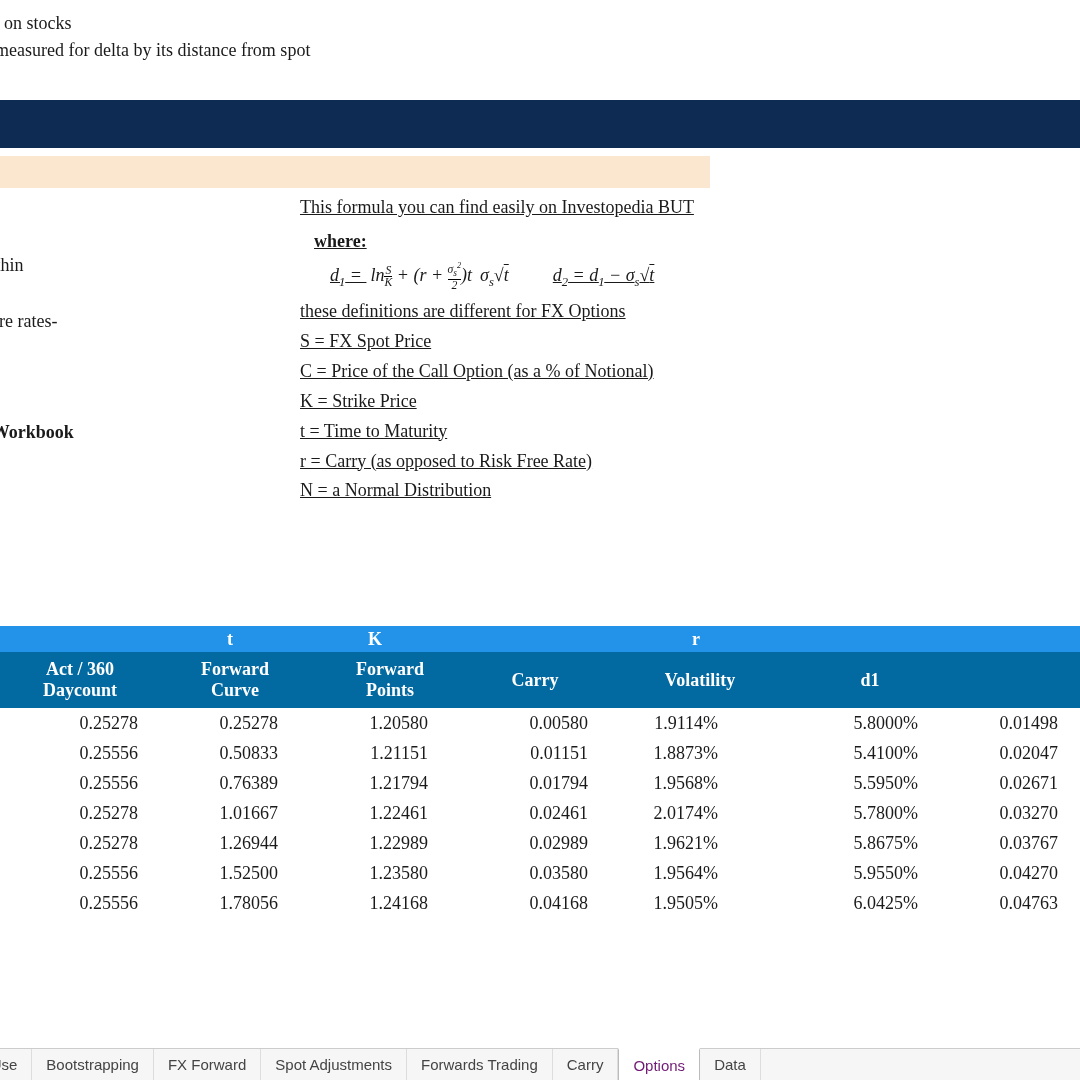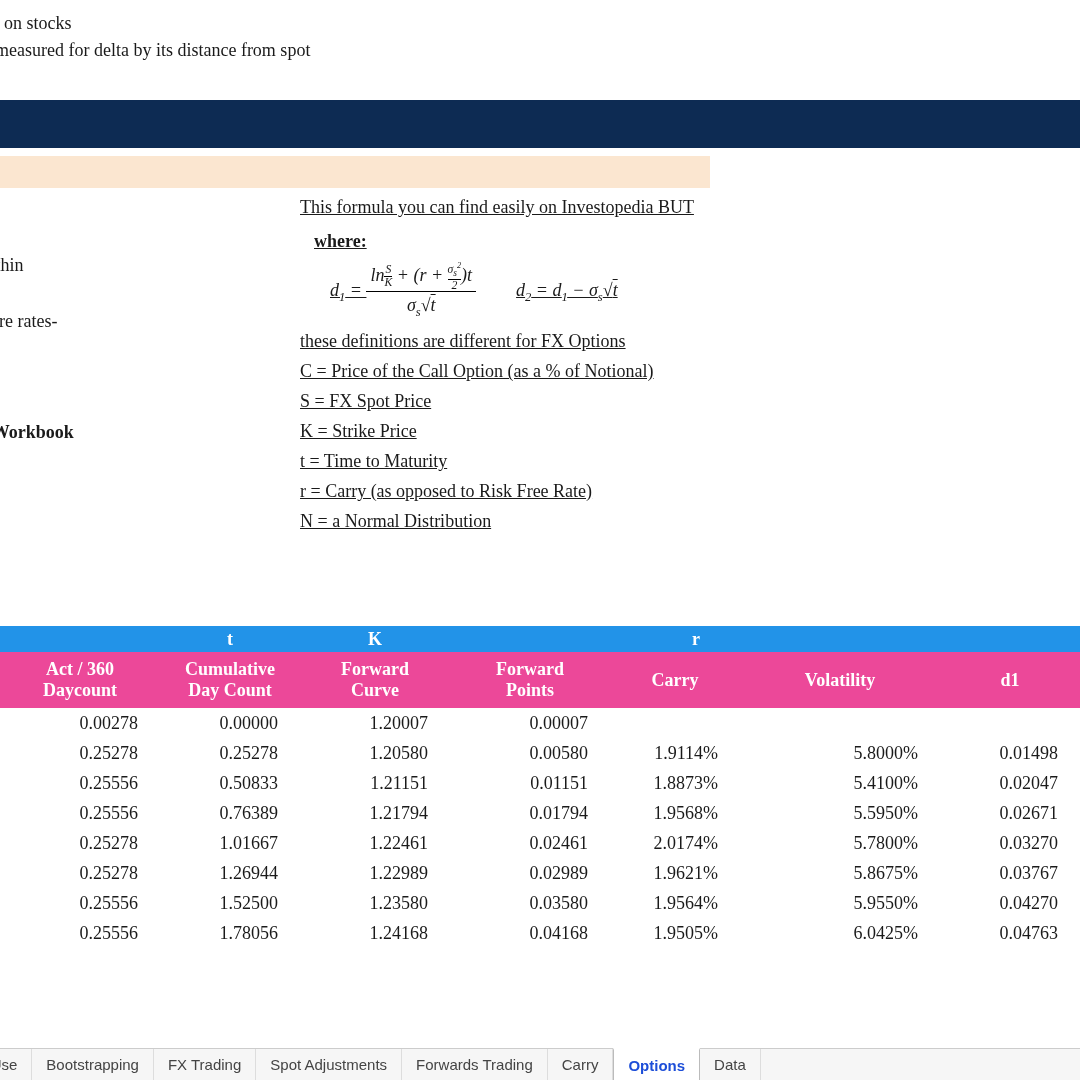--- a/index.html
+++ b/index.html
@@ -59,21 +59,21 @@
     margin: 2px 0;
   }
   .rightcol .wherelabel { font-weight: bold; margin: 6px 0 2px 14px; }
   .fracrow {
     display: flex;
     align-items: center;
     gap: 40px;
     margin: 6px 0 6px 30px;
     font-family: 'Cambria Math', Georgia, serif;
   }
-  .frac { display: inline-flex; flex-direction: column; align-items: center; vertical-align: middle; justify-content: space-between; }
+  .frac { display: inline-flex; flex-direction: row; align-items: center; vertical-align: middle; justify-content: space-between; }
   .frac .num, .frac .den { padding: 0 4px; }
   .frac .bar { border-top: 1.5px solid #000; align-self: stretch; }
   .minifrac { display: inline-flex; flex-direction: column; align-items: center; font-size: 0.65em; line-height: 1; vertical-align: middle; }
   .minifrac .mbar { border-top: 1px solid #000; align-self: stretch; }
   sup, sub { font-size: 0.7em; }
   .rightcol .plain { margin: 2px 0; }
 
   
   .tablewrap {
     position: absolute;
@@ -84,21 +84,21 @@
   .bluevarrow {
     background: #2293e8;
     color: #fff;
     font-weight: bold;
     display: flex;
     height: 26px;
     align-items: center;
   }
   .bluevarrow .cell { text-align: center; }
   .headrow {
-    background: #ec4899;
+    background: #0369a1;
     color: #fff;
     font-weight: bold;
     display: flex;
     height: 56px;
     align-items: center;
   }
   .headrow .cell {
     text-align: center;
     line-height: 1.15;
     padding: 0 4px;
@@ -141,22 +141,22 @@
   .tab {
     padding: 0 14px;
     display: flex;
     align-items: center;
     border-right: 1px solid #ddd;
     cursor: pointer;
     white-space: nowrap;
   }
   .tab.active {
     background: #fff;
-    color: #1d4ed8;
-    font-weight: 700;
+    color: #701a75;
+    font-weight: 400;
     border-top: 2px solid #fff;
     border-right: 1px solid #bbb;
     border-left: 1px solid #bbb;
     margin-top: -1px;
   }
   .tab.ml-neg { margin-left: -40px; }
 </style>
 </head>
 <body>
 
@@ -202,58 +202,48 @@
             <span class="bar"></span>
             <span class="den">σ<sub>s</sub>√<span style="text-decoration:overline;">t</span></span>
           </span>
         </span>
         <span style="font-style:italic;">
           d<sub>2</sub> = d<sub>1</sub> − σ<sub>s</sub>√<span style="text-decoration:overline;">t</span>
         </span>
       </div>
 
       <div class="plain">these definitions are different for FX Options</div>
+      <div class="plain">S = FX Spot Price</div>
       <div class="plain">C = Price of the Call Option (as a % of Notional)</div>
-      <div class="plain">S = FX Spot Price</div>
       <div class="plain">K = Strike Price</div>
       <div class="plain">t = Time to Maturity</div>
       <div class="plain">r = Carry (as opposed to Risk Free Rate)</div>
       <div class="plain">N = a Normal Distribution</div>
     </div>
   </div>
 
   <div class="tablewrap">
     <div class="bluevarrow">
       <div class="cell c-day"></div>
       <div class="cell c-cum">t</div>
       <div class="cell c-fwd">K</div>
       <div class="cell c-pts"></div>
       <div class="cell c-carry" style="text-align:right;padding-right:40px;">r</div>
       <div class="cell c-vol"></div>
       <div class="cell c-d1"></div>
     </div>
     <div class="headrow">
       <div class="cell c-day"><span>Act / 360<br>Daycount</span></div>
-      <div class="cell c-cum"><span>Cumulative<br>Day Count</span></div>
       <div class="cell c-fwd"><span>Forward<br>Curve</span></div>
       <div class="cell c-pts"><span>Forward<br>Points</span></div>
       <div class="cell c-carry"><span>Carry</span></div>
       <div class="cell c-vol"><span>Volatility</span></div>
       <div class="cell c-d1"><span>d1</span></div>
     </div>
     <div id="rows-container">
-        <div class="datarow">
-          <div class="cell c-day">0.00278</div>
-          <div class="cell c-cum">0.00000</div>
-          <div class="cell c-fwd">1.20007</div>
-          <div class="cell c-pts">0.00007</div>
-          <div class="cell c-carry"></div>
-          <div class="cell c-vol"></div>
-          <div class="cell c-d1"></div>
-        </div>
         <div class="datarow">
           <div class="cell c-day">0.25278</div>
           <div class="cell c-cum">0.25278</div>
           <div class="cell c-fwd">1.20580</div>
           <div class="cell c-pts">0.00580</div>
           <div class="cell c-carry">1.9114%</div>
           <div class="cell c-vol">5.8000%</div>
           <div class="cell c-d1">0.01498</div>
         </div>
         <div class="datarow">
@@ -309,21 +299,21 @@
           <div class="cell c-carry">1.9505%</div>
           <div class="cell c-vol">6.0425%</div>
           <div class="cell c-d1">0.04763</div>
         </div>
       </div>
   </div>
 
   <div class="tabs" id="tabs-container">
       <div class="tab ml-neg">of Use</div>
       <div class="tab">Bootstrapping</div>
-      <div class="tab">FX Trading</div>
+      <div class="tab">FX Forward</div>
       <div class="tab">Spot Adjustments</div>
       <div class="tab">Forwards Trading</div>
       <div class="tab">Carry</div>
       <div class="tab active">Options</div>
       <div class="tab">Data</div>
     </div>
 
 </div>
 
 </body></html>

